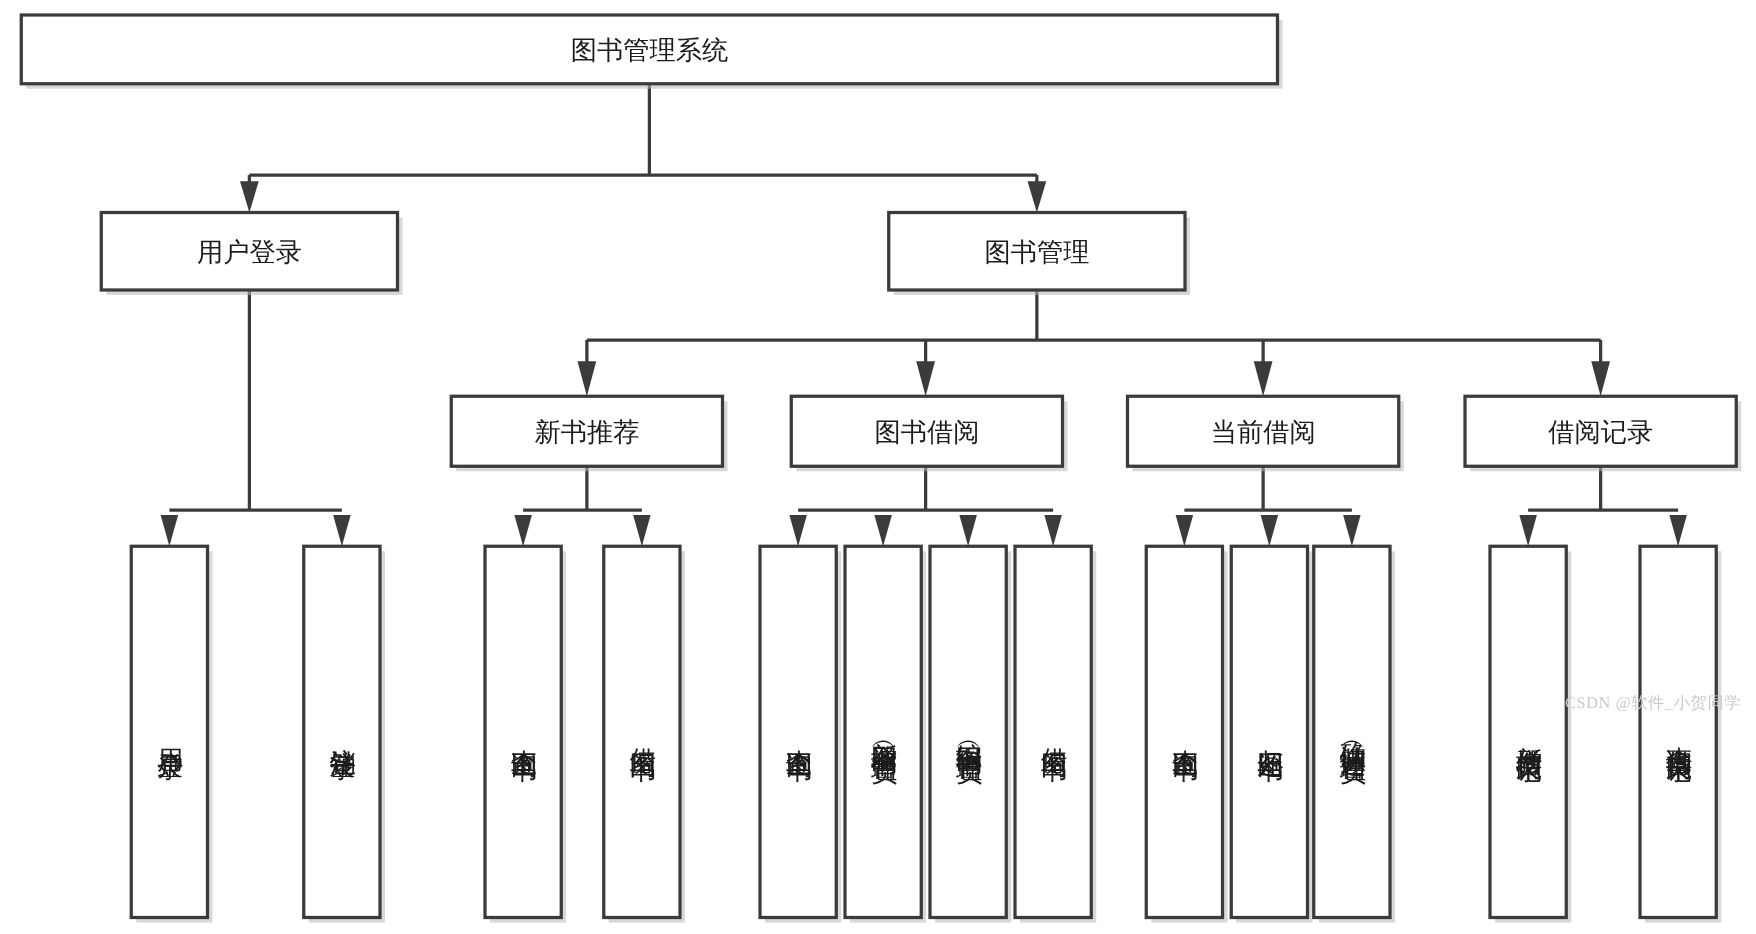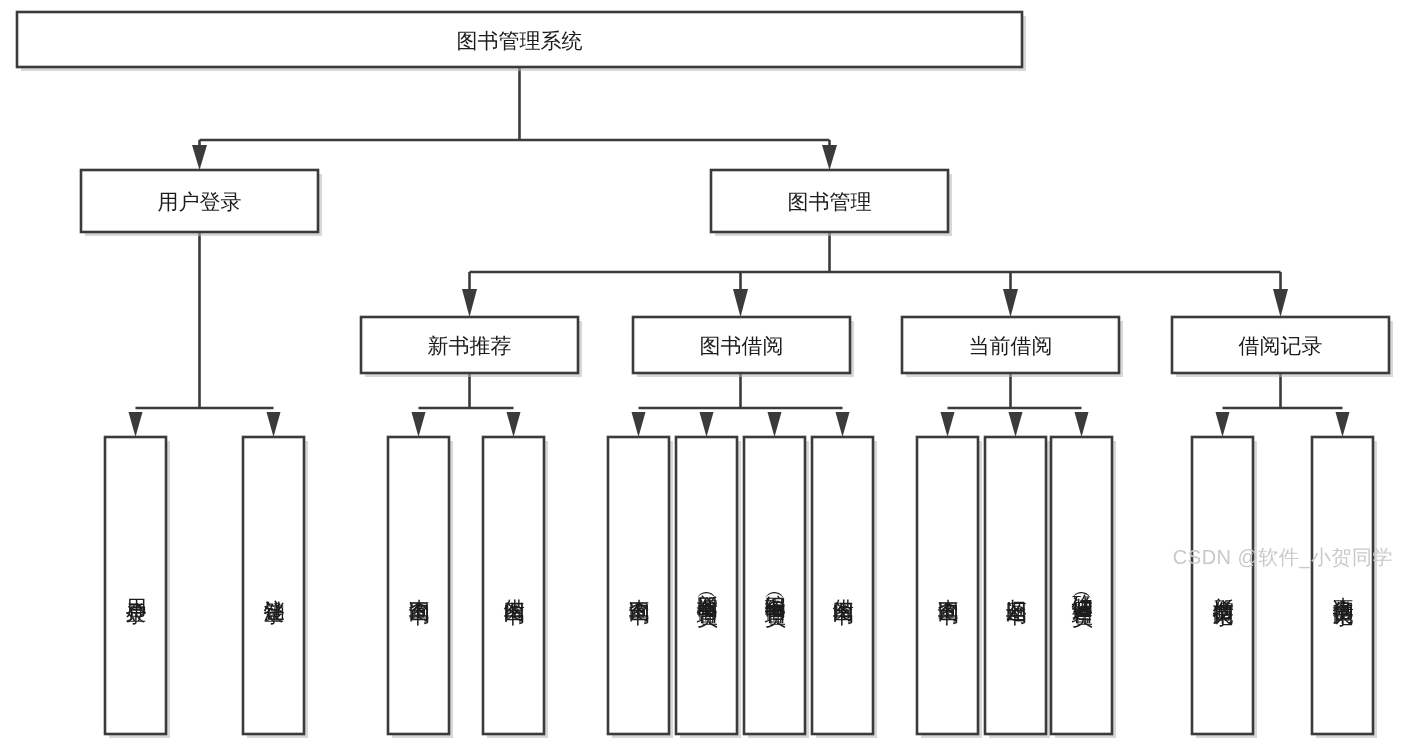--- a/index.html
+++ b/index.html
@@ -64,24 +64,24 @@
     letter-spacing: 2px;
     text-align: center;
     font-family: "DejaVu Sans", "Liberation Sans", sans-serif;
     white-space: nowrap;
     pointer-events: none;
   }
   .watermark {
     position: absolute;
     right: 12px;
     bottom: 6px;
-    font-size: 20px;
+    font-size: 13px;
     color: #c9c9c9;
     letter-spacing: 0.5px;
-    font-family: Liberation Sans, sans-serif;
+    font-family: Liberation Serif, serif;
     white-space: nowrap;
   }
 </style>
 </head>
 <body>
 
 <div id="diagram-root">
 
   <svg id="tree-svg" viewBox="0 0 1405 747">
 

